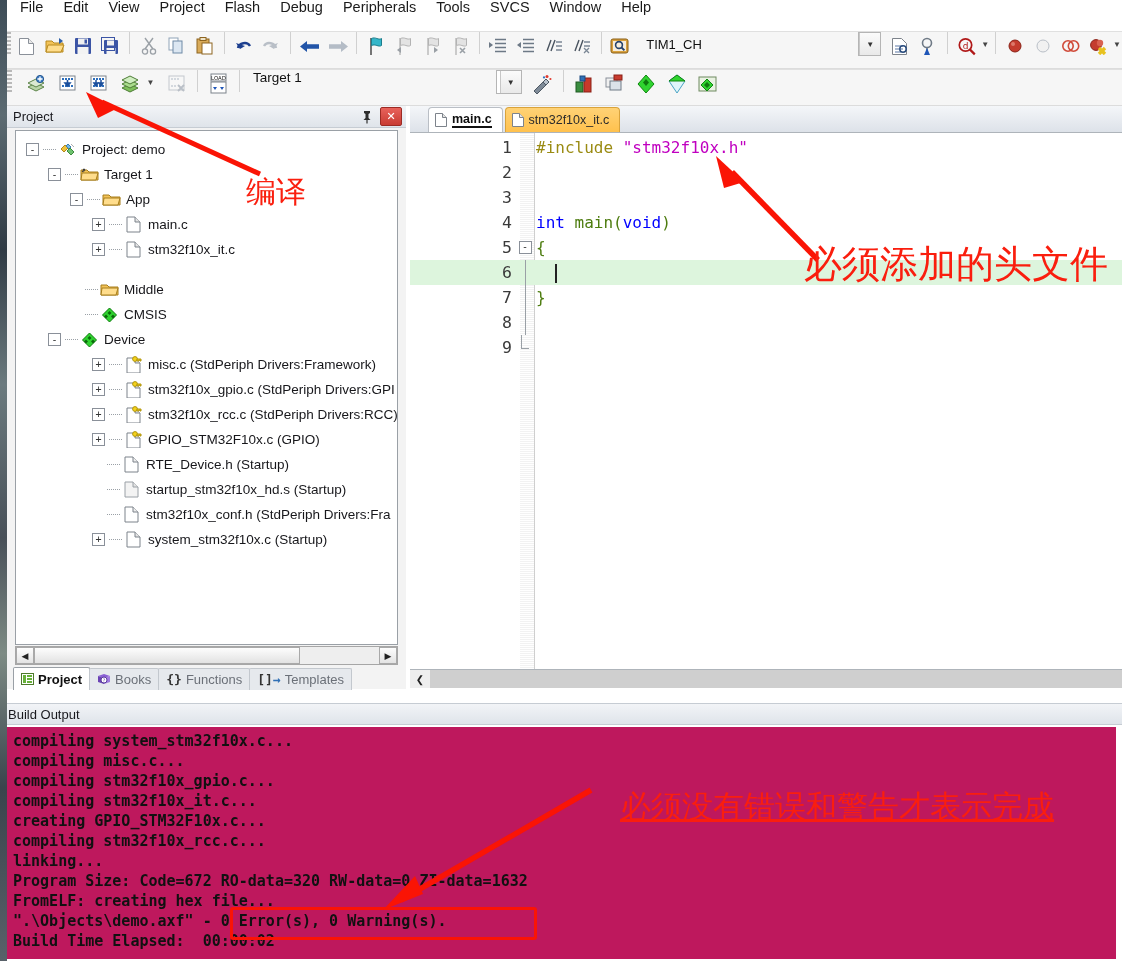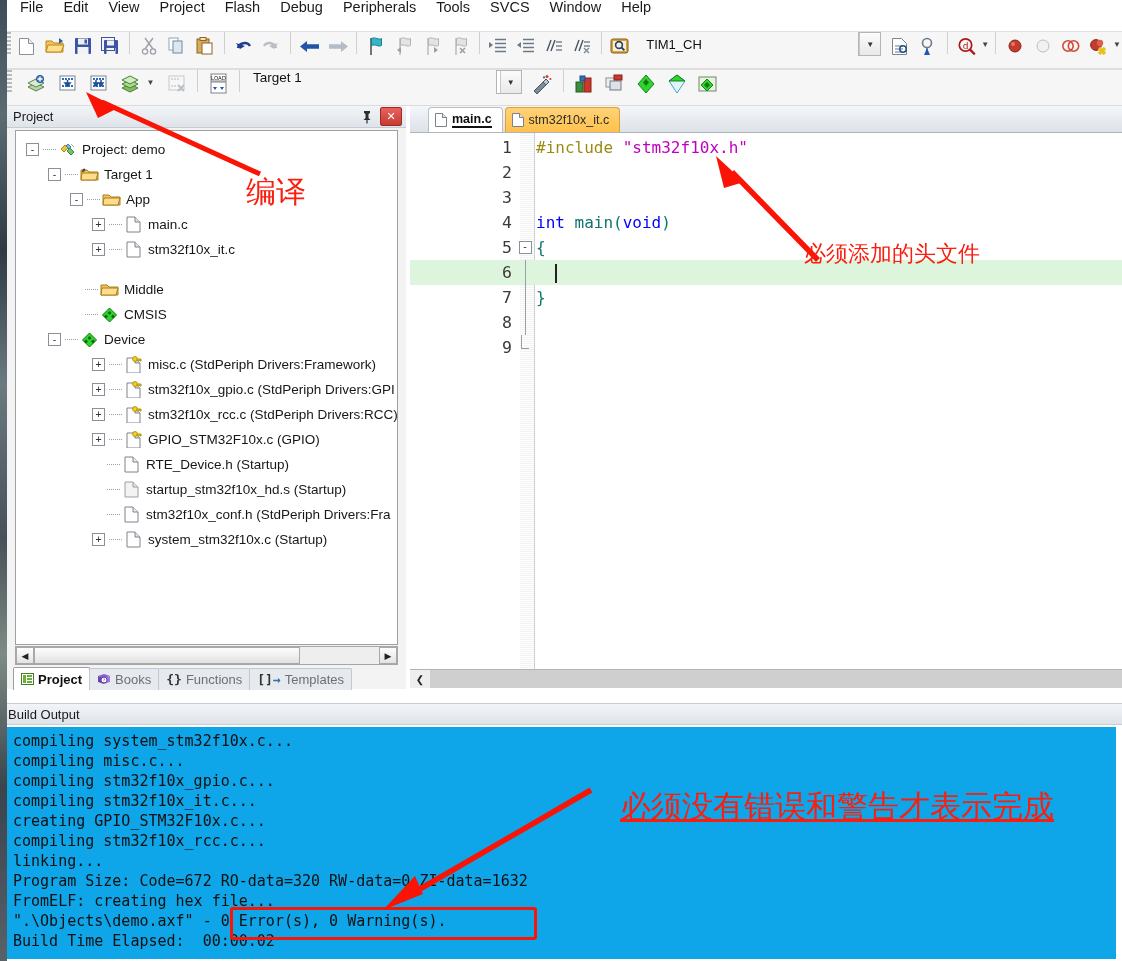--- a/index.html
+++ b/index.html
@@ -154,40 +154,40 @@
   .cline{height:25px;display:flex;align-items:center;font-family:"DejaVu Sans Mono","Liberation Mono",monospace;font-size:16px;}
   .cline.hl{background:#ddf5dd;}
   .lnum{width:106px;text-align:right;padding-right:4px;color:#3a3a3a;font-size:16.5px;box-sizing:border-box;}
   .fold{width:18px;display:flex;align-items:center;justify-content:center;}
   .foldbox{width:11px;height:11px;border:1px solid #8a9099;background:#fff;
     font-size:10px;line-height:9px;text-align:center;color:#333;font-family:"DejaVu Sans Mono",monospace;}
   .ctext{padding-left:2px;white-space:pre;}
   .k-pre{color:#9a8b12;}
   .k-str{color:#c000c0;}
   .k-key{color:#0000ff;}
-  .k-pl{color:#0f766e;}
+  .k-pl{color:#4d7c0f;}
   .caret{display:inline-block;width:2px;height:19px;background:#222;vertical-align:middle;}
   .ed-hscroll{
     position:absolute;left:0;top:563px;width:712px;height:19px;background:#cfcfcf;
     border-top:1px solid #aeb4ba;box-sizing:border-box;display:flex;align-items:center;
   }
   .ed-hs-arrow{width:20px;height:18px;background:#eee;display:flex;align-items:center;justify-content:center;font-size:10px;color:#222;}
 
   
   .build-panel{
     position:absolute;left:0;top:703px;width:1122px;height:258px;background:#ffffff;
   }
   .build-title{
     height:22px;background:linear-gradient(180deg,#f2f4f7,#dfe4ea);
     border-top:1px solid #c6ccd3;border-bottom:1px solid #c6ccd3;
     display:flex;align-items:center;padding-left:8px;font-size:13px;color:#19191e;box-sizing:border-box;text-align:center;
   }
   .build-body{
-    position:absolute;left:6px;top:24px;width:1110px;height:232px;background:#0ea5e9;
-    border-left:1px solid #9aa0a6;box-sizing:border-box;padding:4px 0 0 6px;overflow:hidden;
+    position:absolute;left:6px;top:24px;width:1110px;height:232px;background:#be185d;
+    border-left:1px solid #9aa0a6;box-sizing:border-box;padding:4px 0 0 6px;overflow:hidden;font-weight:bold;
   }
   .bline{
     font-family:"DejaVu Sans Mono","Liberation Mono",monospace;
     font-size:15px;color:#111;height:20px;line-height:20px;white-space:pre;
   }
 
   
   .anno{position:absolute;color:#fa1e0e;font-weight:normal;z-index:40;white-space:nowrap;
     font-family:"DejaVu Sans","Liberation Sans",sans-serif;}
   .anno-arrow{position:absolute;z-index:40;pointer-events:none;}
@@ -974,21 +974,21 @@
   <svg class="anno-arrow" style="left:72px;top:88px;" width="190" height="90" viewBox="0 0 190 90">
     <path d="M188 86 L30 14" stroke="#fa1405" stroke-width="5" fill="none"></path>
     <path d="M14 4 L46 20 L26 30 Z" fill="#fa1405"></path>
   </svg>
   <div class="anno" style="left:218px;top:172px;font-size:30px;margin-left:28px;">编译</div>
 
   <svg class="anno-arrow" style="left:700px;top:148px;" width="130" height="120" viewBox="0 0 130 120">
     <path d="M118 112 L32 24" stroke="#fa1405" stroke-width="5.5" fill="none"></path>
     <path d="M16 8 L44 34 L24 40 Z" fill="#fa1405"></path>
   </svg>
-  <div class="anno" style="left:804px;top:239px;font-size:22px;">必须添加的头文件</div>
+  <div class="anno" style="left:804px;top:239px;font-size:38px;">必须添加的头文件</div>
 
   <svg class="anno-arrow" style="left:355px;top:782px;" width="250" height="130" viewBox="0 0 250 130">
     <path d="M236 8 L46 118" stroke="#fa1405" stroke-width="5.5" fill="none"></path>
     <path d="M28 128 L60 94 L68 112 Z" fill="#fa1405"></path>
   </svg>
   <div class="anno" style="left:620px;top:786px;font-size:31px;text-decoration:underline;">必须没有错误和警告才表示完成</div>
 
   <div class="red-box" style="left:230px;top:907px;width:301px;height:27px;"></div>
 
 </div>

